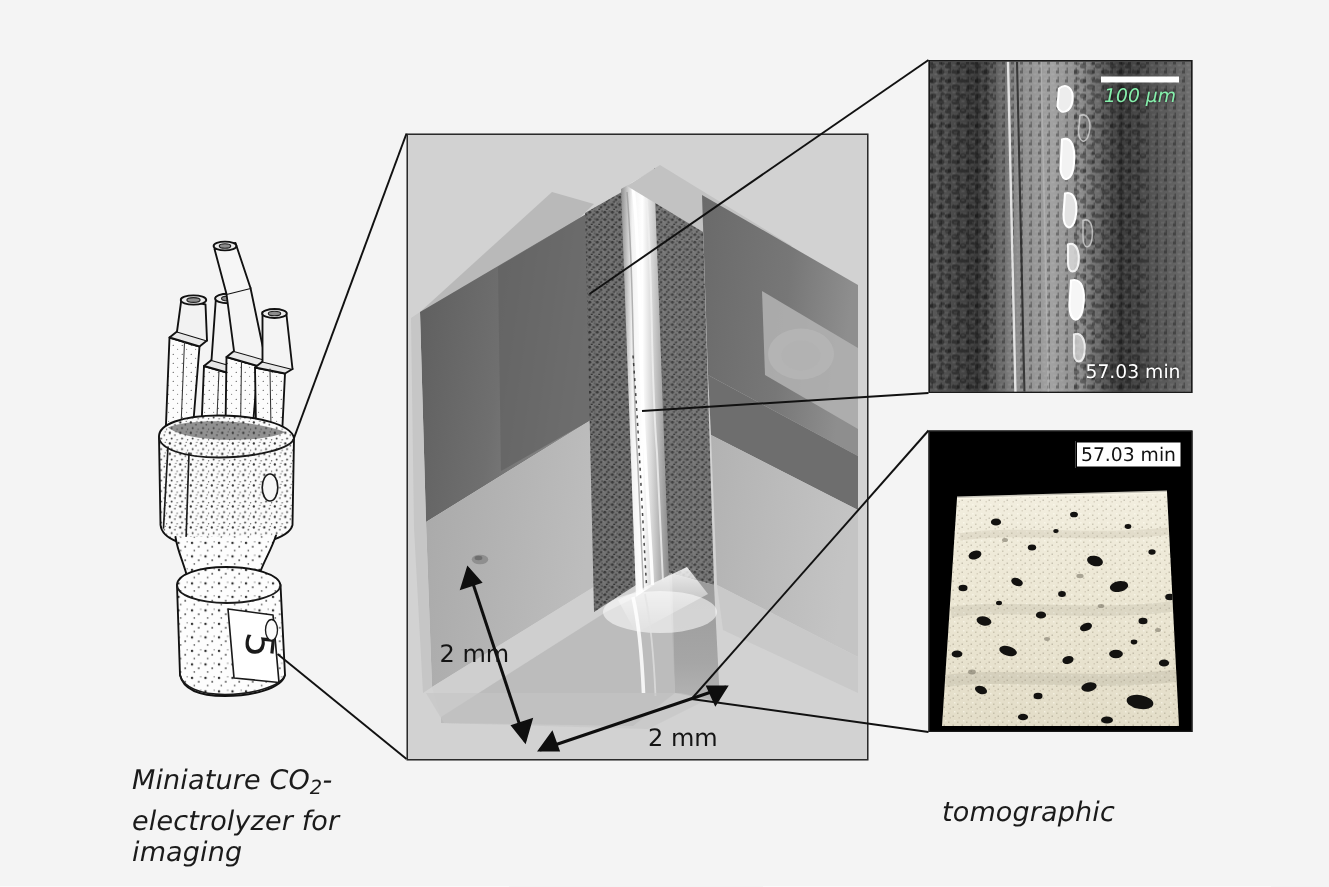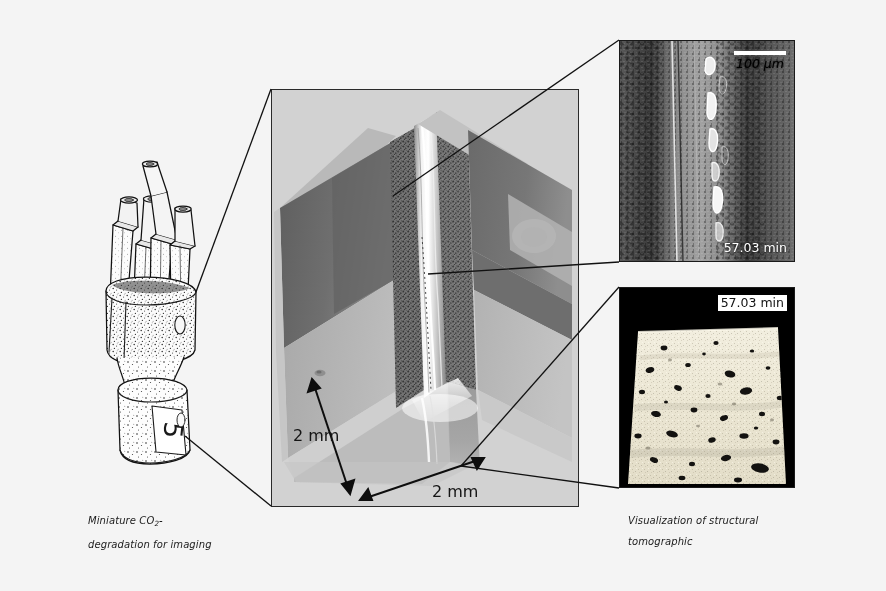--- a/index.html
+++ b/index.html
@@ -13,21 +13,21 @@
     height: 591px;
     background: #f4f4f4;
     overflow: hidden;
     font-family: "DejaVu Sans", sans-serif;
   }
 
   
   .caption {
     position: absolute;
     font-style: italic;
-    font-size: 10px;
+    font-size: 18px;
     line-height: 21px;
     color: #1b1b1b;
     font-family: "DejaVu Sans", sans-serif;
     letter-spacing: 0.1px;
   }
   .caption sub {
     font-size: 0.72em;
     vertical-align: -0.28em;
   }
   #caption-left  { left: 88px;  top: 510px; width: 210px; }
@@ -76,21 +76,21 @@
     text-align: center;
     pointer-events: none;
   }
   .scalebar-line {
     width: 52px;
     height: 4px;
     background: #ffffff;
     margin: 0 auto 1px auto;
   }
   .scalebar-text {
-    color: #000000;
+    color: #86efac;
     font-size: 12.5px;
     font-style: italic;
     font-family: "DejaVu Sans", sans-serif;
     text-shadow: 0 0 2px rgba(0,0,0,0.85);
     white-space: nowrap;
   }
   .stamp-light {
     position: absolute;
     right: 7px;
     bottom: 6px;
@@ -519,22 +519,22 @@
       <polyline points="428,274 619,262"></polyline>
 
       <polyline points="437,478 619,287" stroke-opacity="0"></polyline>
       <line x1="461" y1="466" x2="619" y2="287"></line>
       <line x1="461" y1="466" x2="619" y2="488"></line>
     </g>
   </svg>
 
   <div class="caption" id="caption-left">
     <span>Miniature CO</span><sub>2</sub><span>-</span><br>
-    <span>degradation for imaging</span>
+    <span>electrolyzer for imaging</span>
   </div>
 
 
   <div class="caption" id="caption-right">
-    <span>Visualization of structural</span><br>
+    <br>
     <span>tomographic</span>
   </div>
 
 </div>
 
 </body></html>

